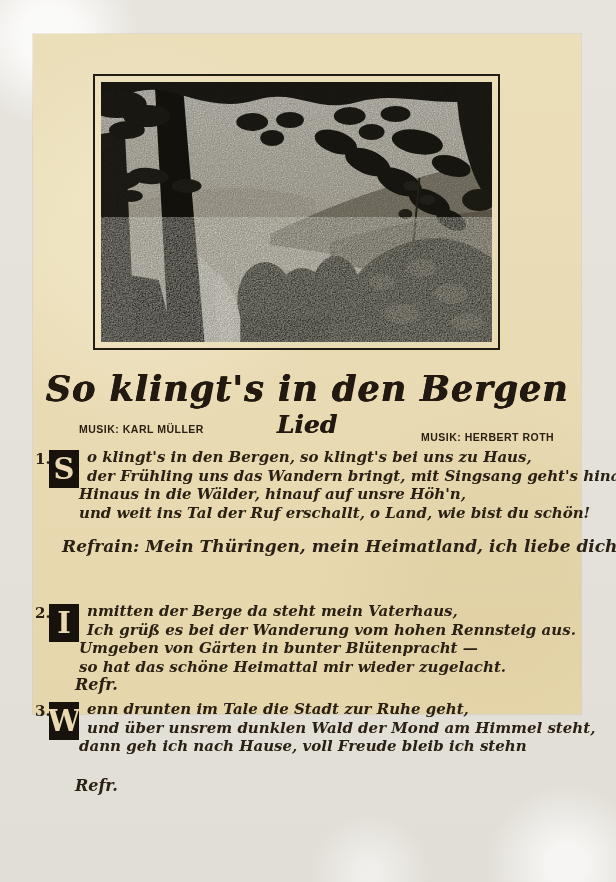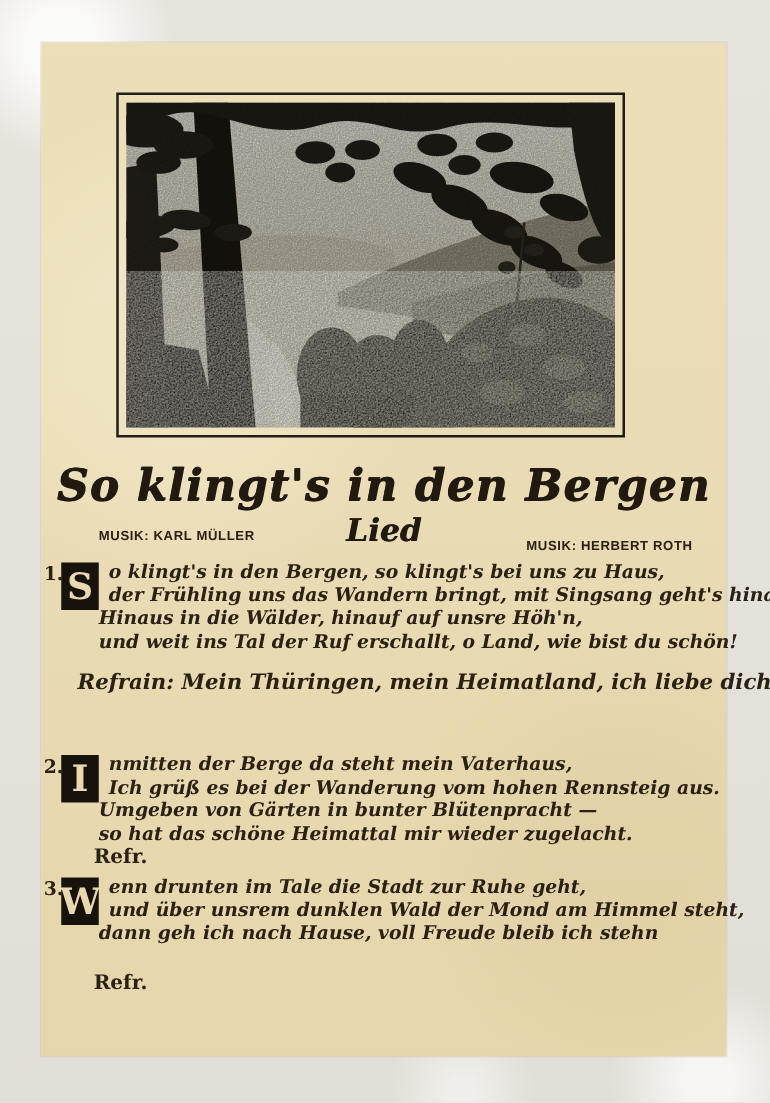--- a/index.html
+++ b/index.html
@@ -6,21 +6,21 @@
   body { width:616px; height:882px; overflow:hidden; background:#e6e3dc;
          font-family:"DejaVu Serif", serif; }
 
   .card { position:relative; width:616px; height:882px;
           background:
             radial-gradient(circle at 8% 4%, rgba(255,255,255,.8) 0 30px, rgba(255,255,255,0) 90px),
             radial-gradient(circle at 92% 98%, rgba(255,255,255,.7) 0 20px, rgba(255,255,255,0) 80px),
             radial-gradient(circle at 60% 99%, rgba(255,255,255,.5) 0 10px, rgba(255,255,255,0) 60px),
             linear-gradient(180deg, #e7e4dd 0%, #e4e1da 60%, #e1ded6 100%); }
 
-  .panel { position:absolute; left:33px; top:34px; width:548px; height:811px;
+  .panel { position:absolute; left:33px; top:34px; width:548px; height:680px;
            background:
              radial-gradient(circle at 20% 30%, rgba(255,250,230,.25) 0 80px, rgba(255,250,230,0) 200px),
              radial-gradient(circle at 85% 80%, rgba(170,140,80,.08) 0 60px, rgba(170,140,80,0) 180px),
              linear-gradient(180deg, #ebdfba 0%, #e9dbb4 45%, #e6d6ab 100%);
            box-shadow: 0 0 0 1px rgba(140,115,70,.12); color:#261e13; }
 
   
   .photo-frame { position:absolute; left:60px; top:40px; width:407px; height:276px;
                  box-sizing:border-box; border:2px solid #211c15; padding:6px;
                  background:transparent; }
@@ -55,21 +55,21 @@
   .v2 { top:568px; }
   .v3 { top:666px; }
 
   .refrain { position:absolute; left:29px; top:501px; width:500px;
              font-style:italic; font-weight:bold; font-size:17px;
              line-height:22.5px; color:#2a2013; }
   .refrain .r-l2 { margin-left:26px; white-space:nowrap; }
   .refrain .r-l1 { white-space:nowrap; }
   .refrain .r-l3 { text-align:right; padding-right:2px; }
 
-  .refr-short { position:absolute; left:42px; font-weight:bold;
+  .refr-short { position:absolute; left:42px; font-style:italic; font-weight:bold;
                 font-size:16px; color:#2a2013; }
   .refr-short.after-v2 { top:641px; }
   .refr-short.after-v3 { top:742px; }
 </style>
 </head>
 <body>
 
 <div class="card">
   <div class="panel">
 

